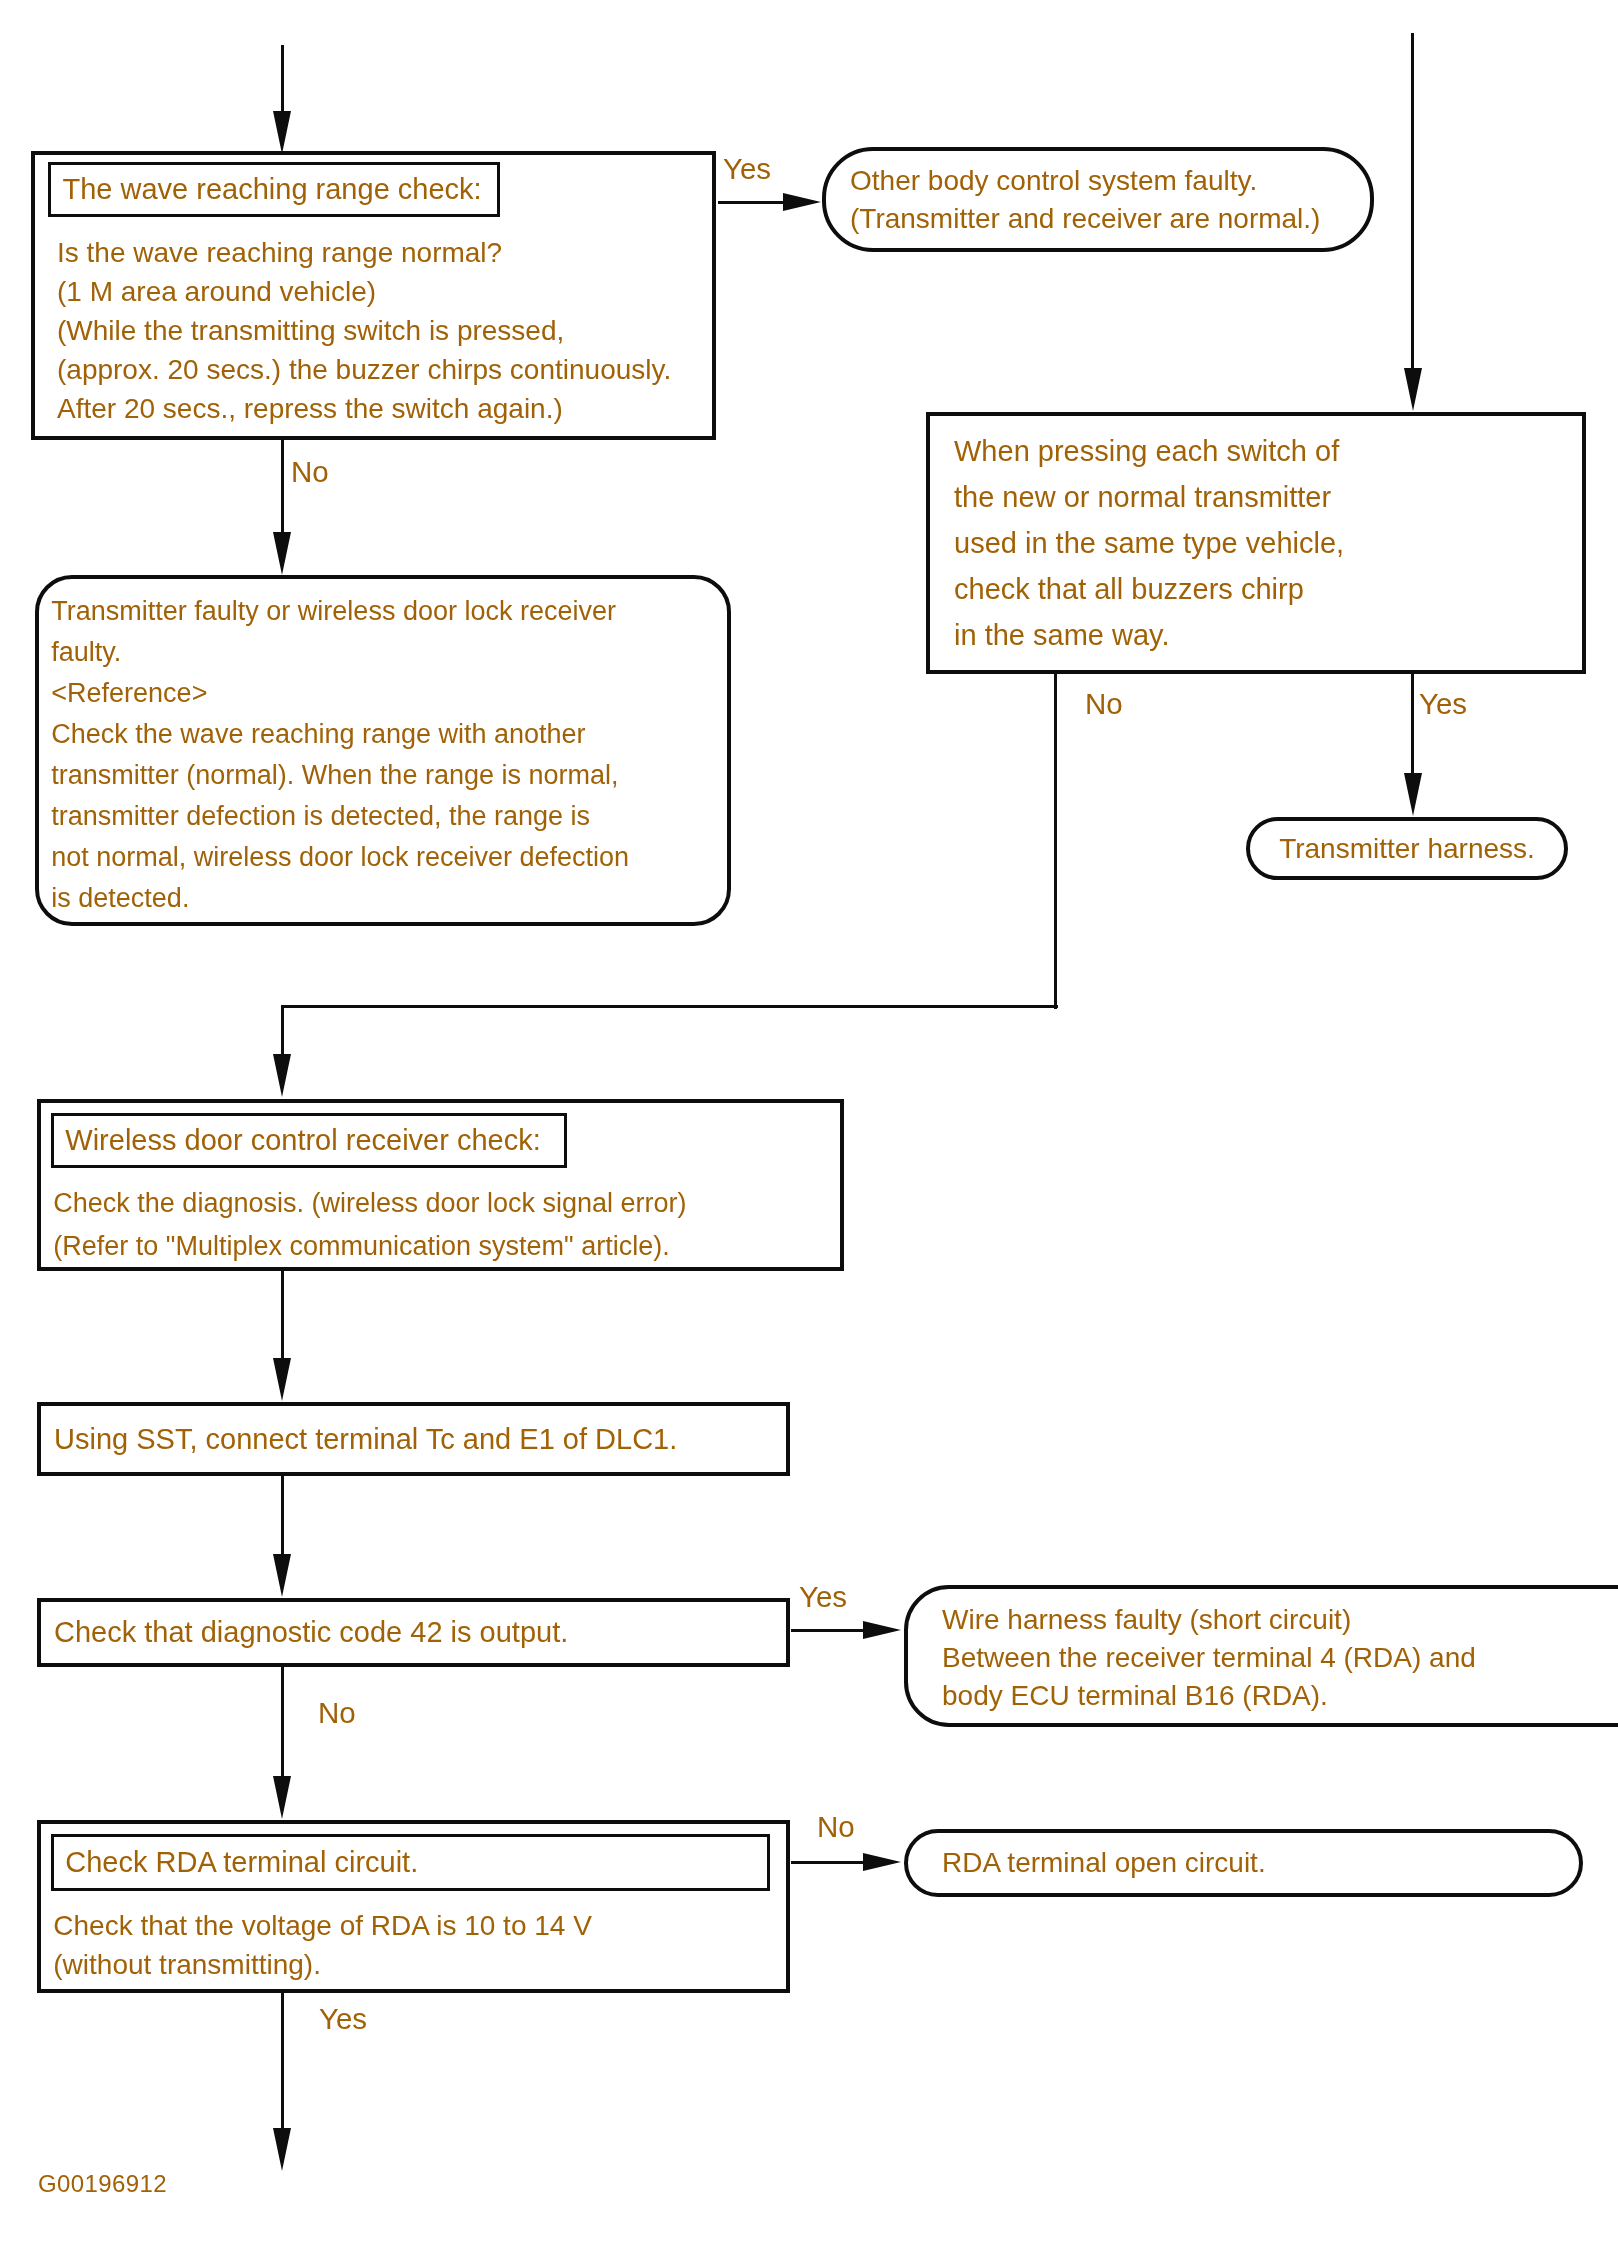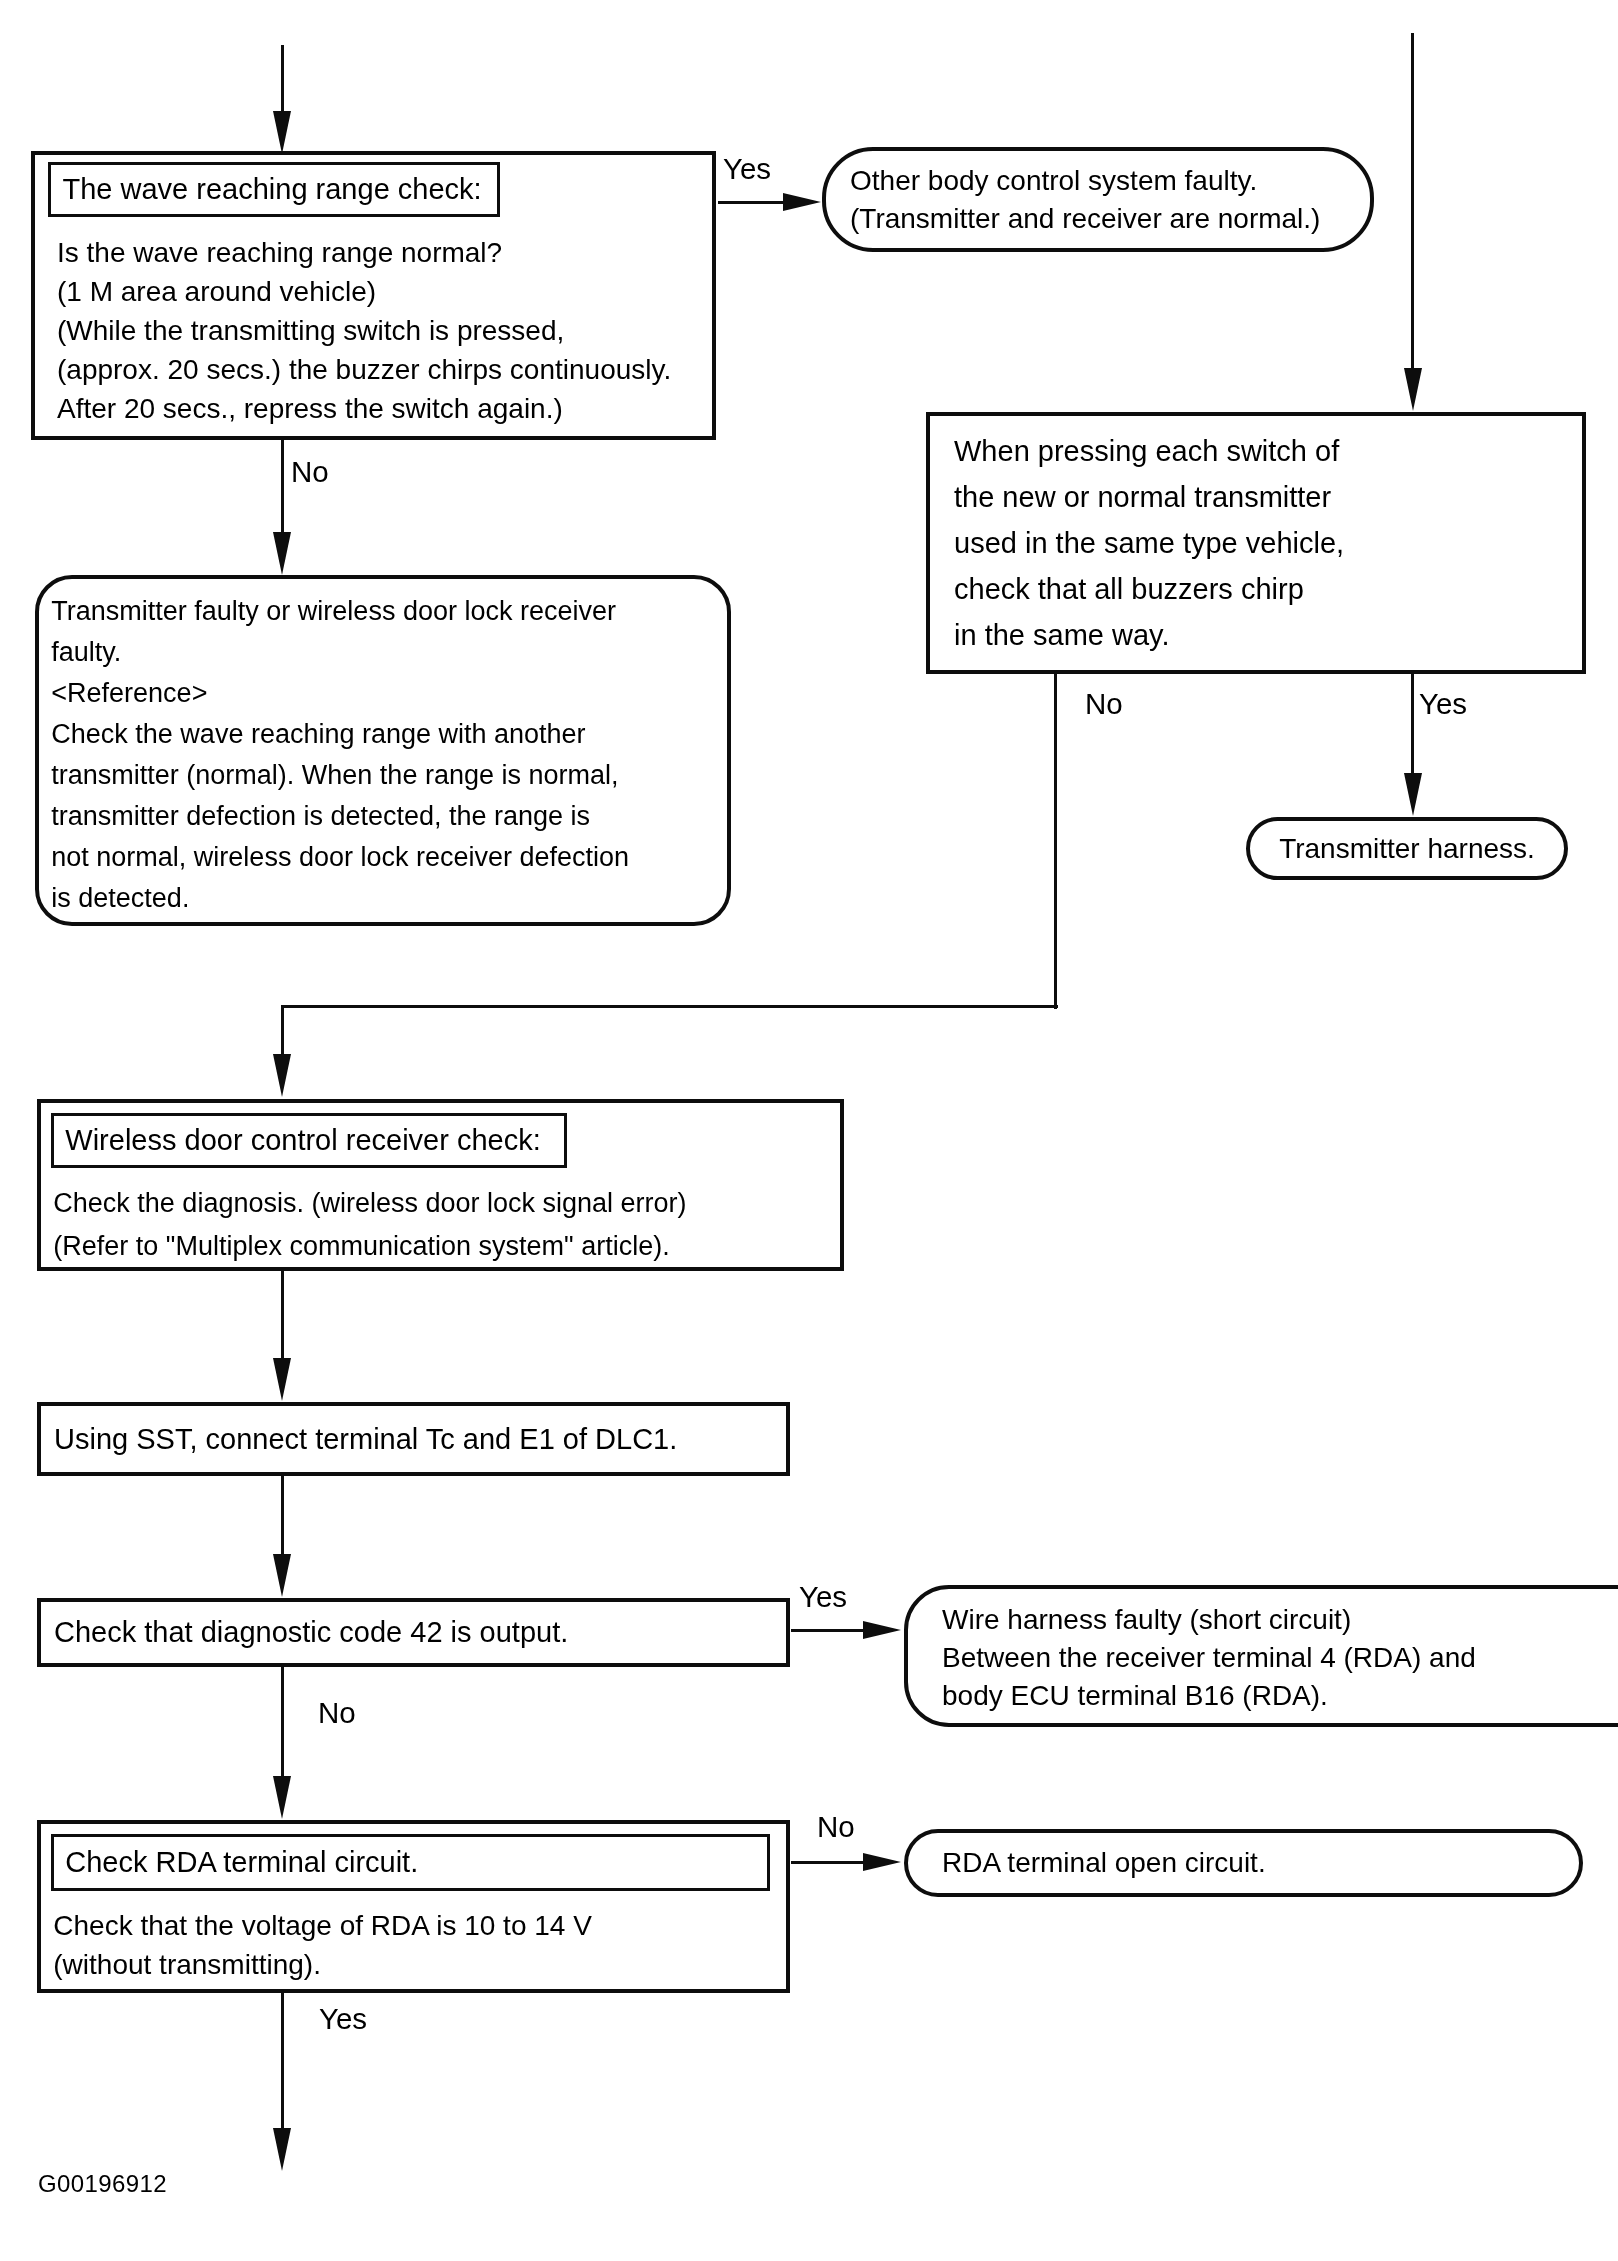--- a/index.html
+++ b/index.html
@@ -1,18 +1,18 @@
 <!DOCTYPE html>
 <html style="font-size:13px"><head>
 <meta charset="utf-8">
 <style>
   html,body{margin:0;padding:0;background:#ffffff;}
   .page{
     position:relative;width:1619px;height:2261px;background:#ffffff;
-    font-family:"Liberation Sans", sans-serif;color:#000000;overflow:hidden;
+    font-family:"Liberation Sans", sans-serif;color:#a16207;overflow:hidden;
   }
   
   .vline{position:absolute;width:3.3px;background:#0d0d0d;}
   .hline{position:absolute;height:3.3px;background:#0d0d0d;}
   .ah-down{position:absolute;width:0;height:0;
     border-left:9px solid transparent;border-right:9px solid transparent;
     border-top:43px solid #0d0d0d;}
   .ah-right{position:absolute;width:0;height:0;
     border-top:9.8px solid transparent;border-bottom:9.8px solid transparent;
     border-left:38px solid #0d0d0d;}

